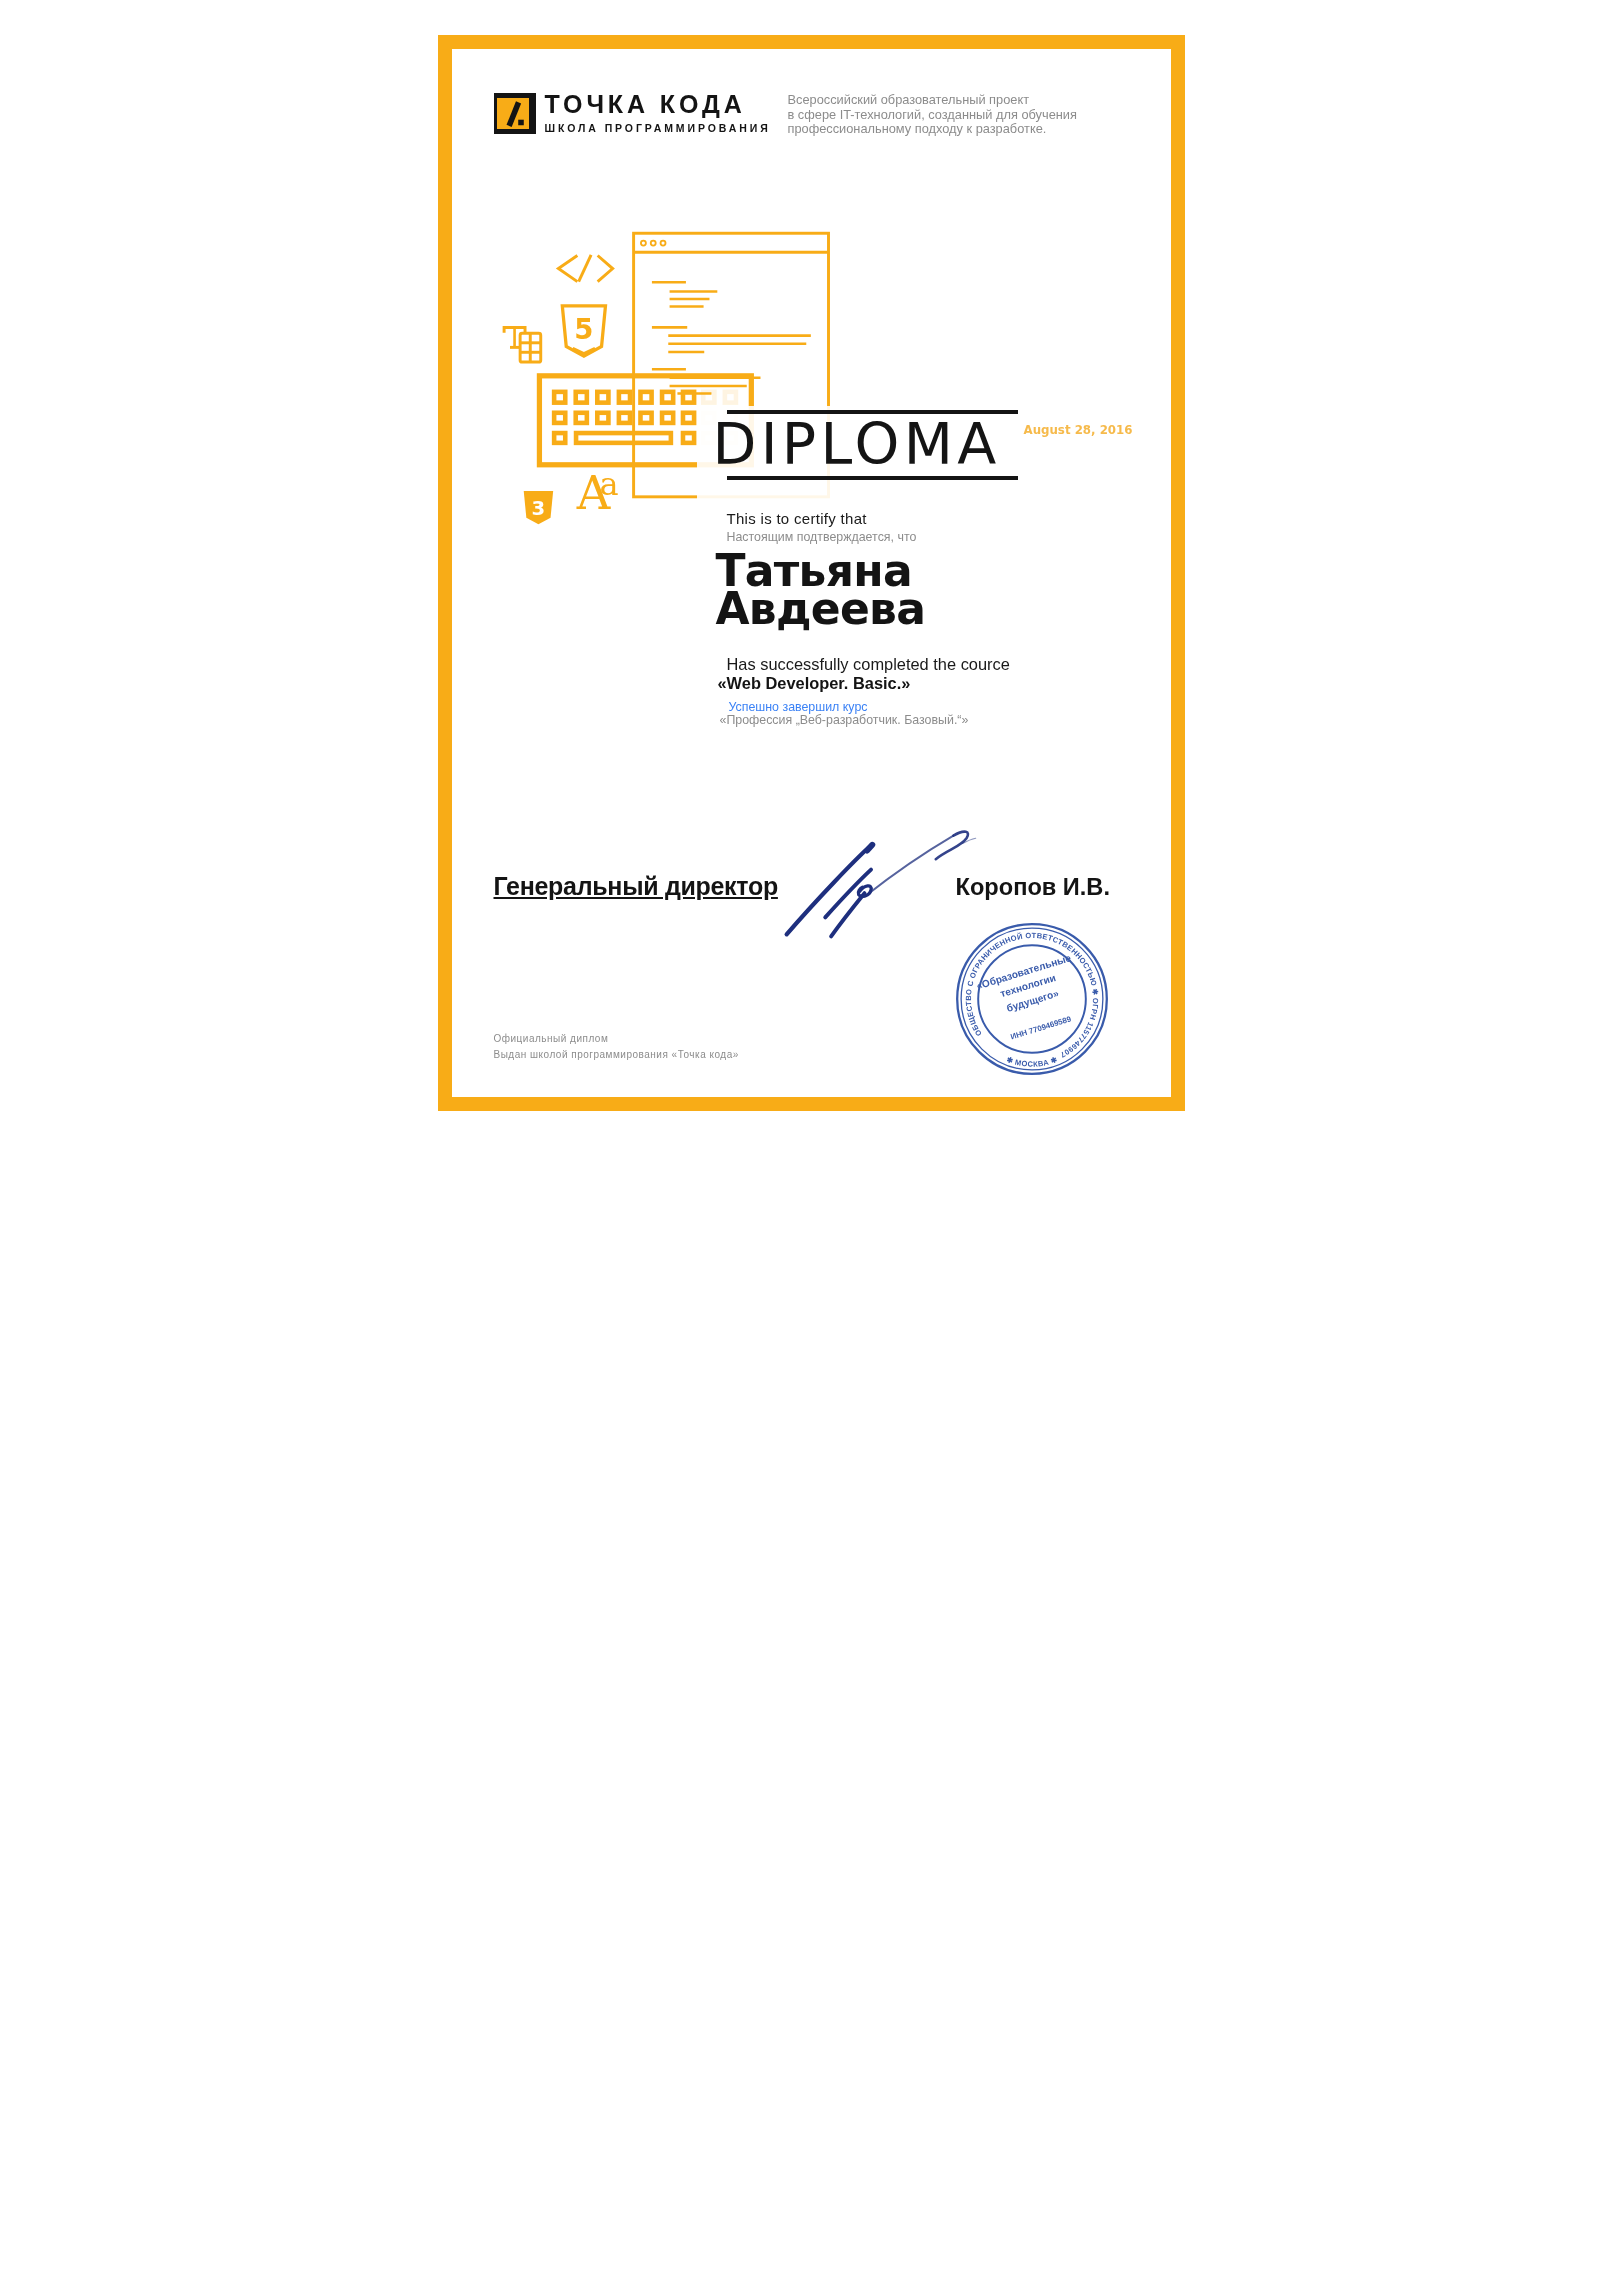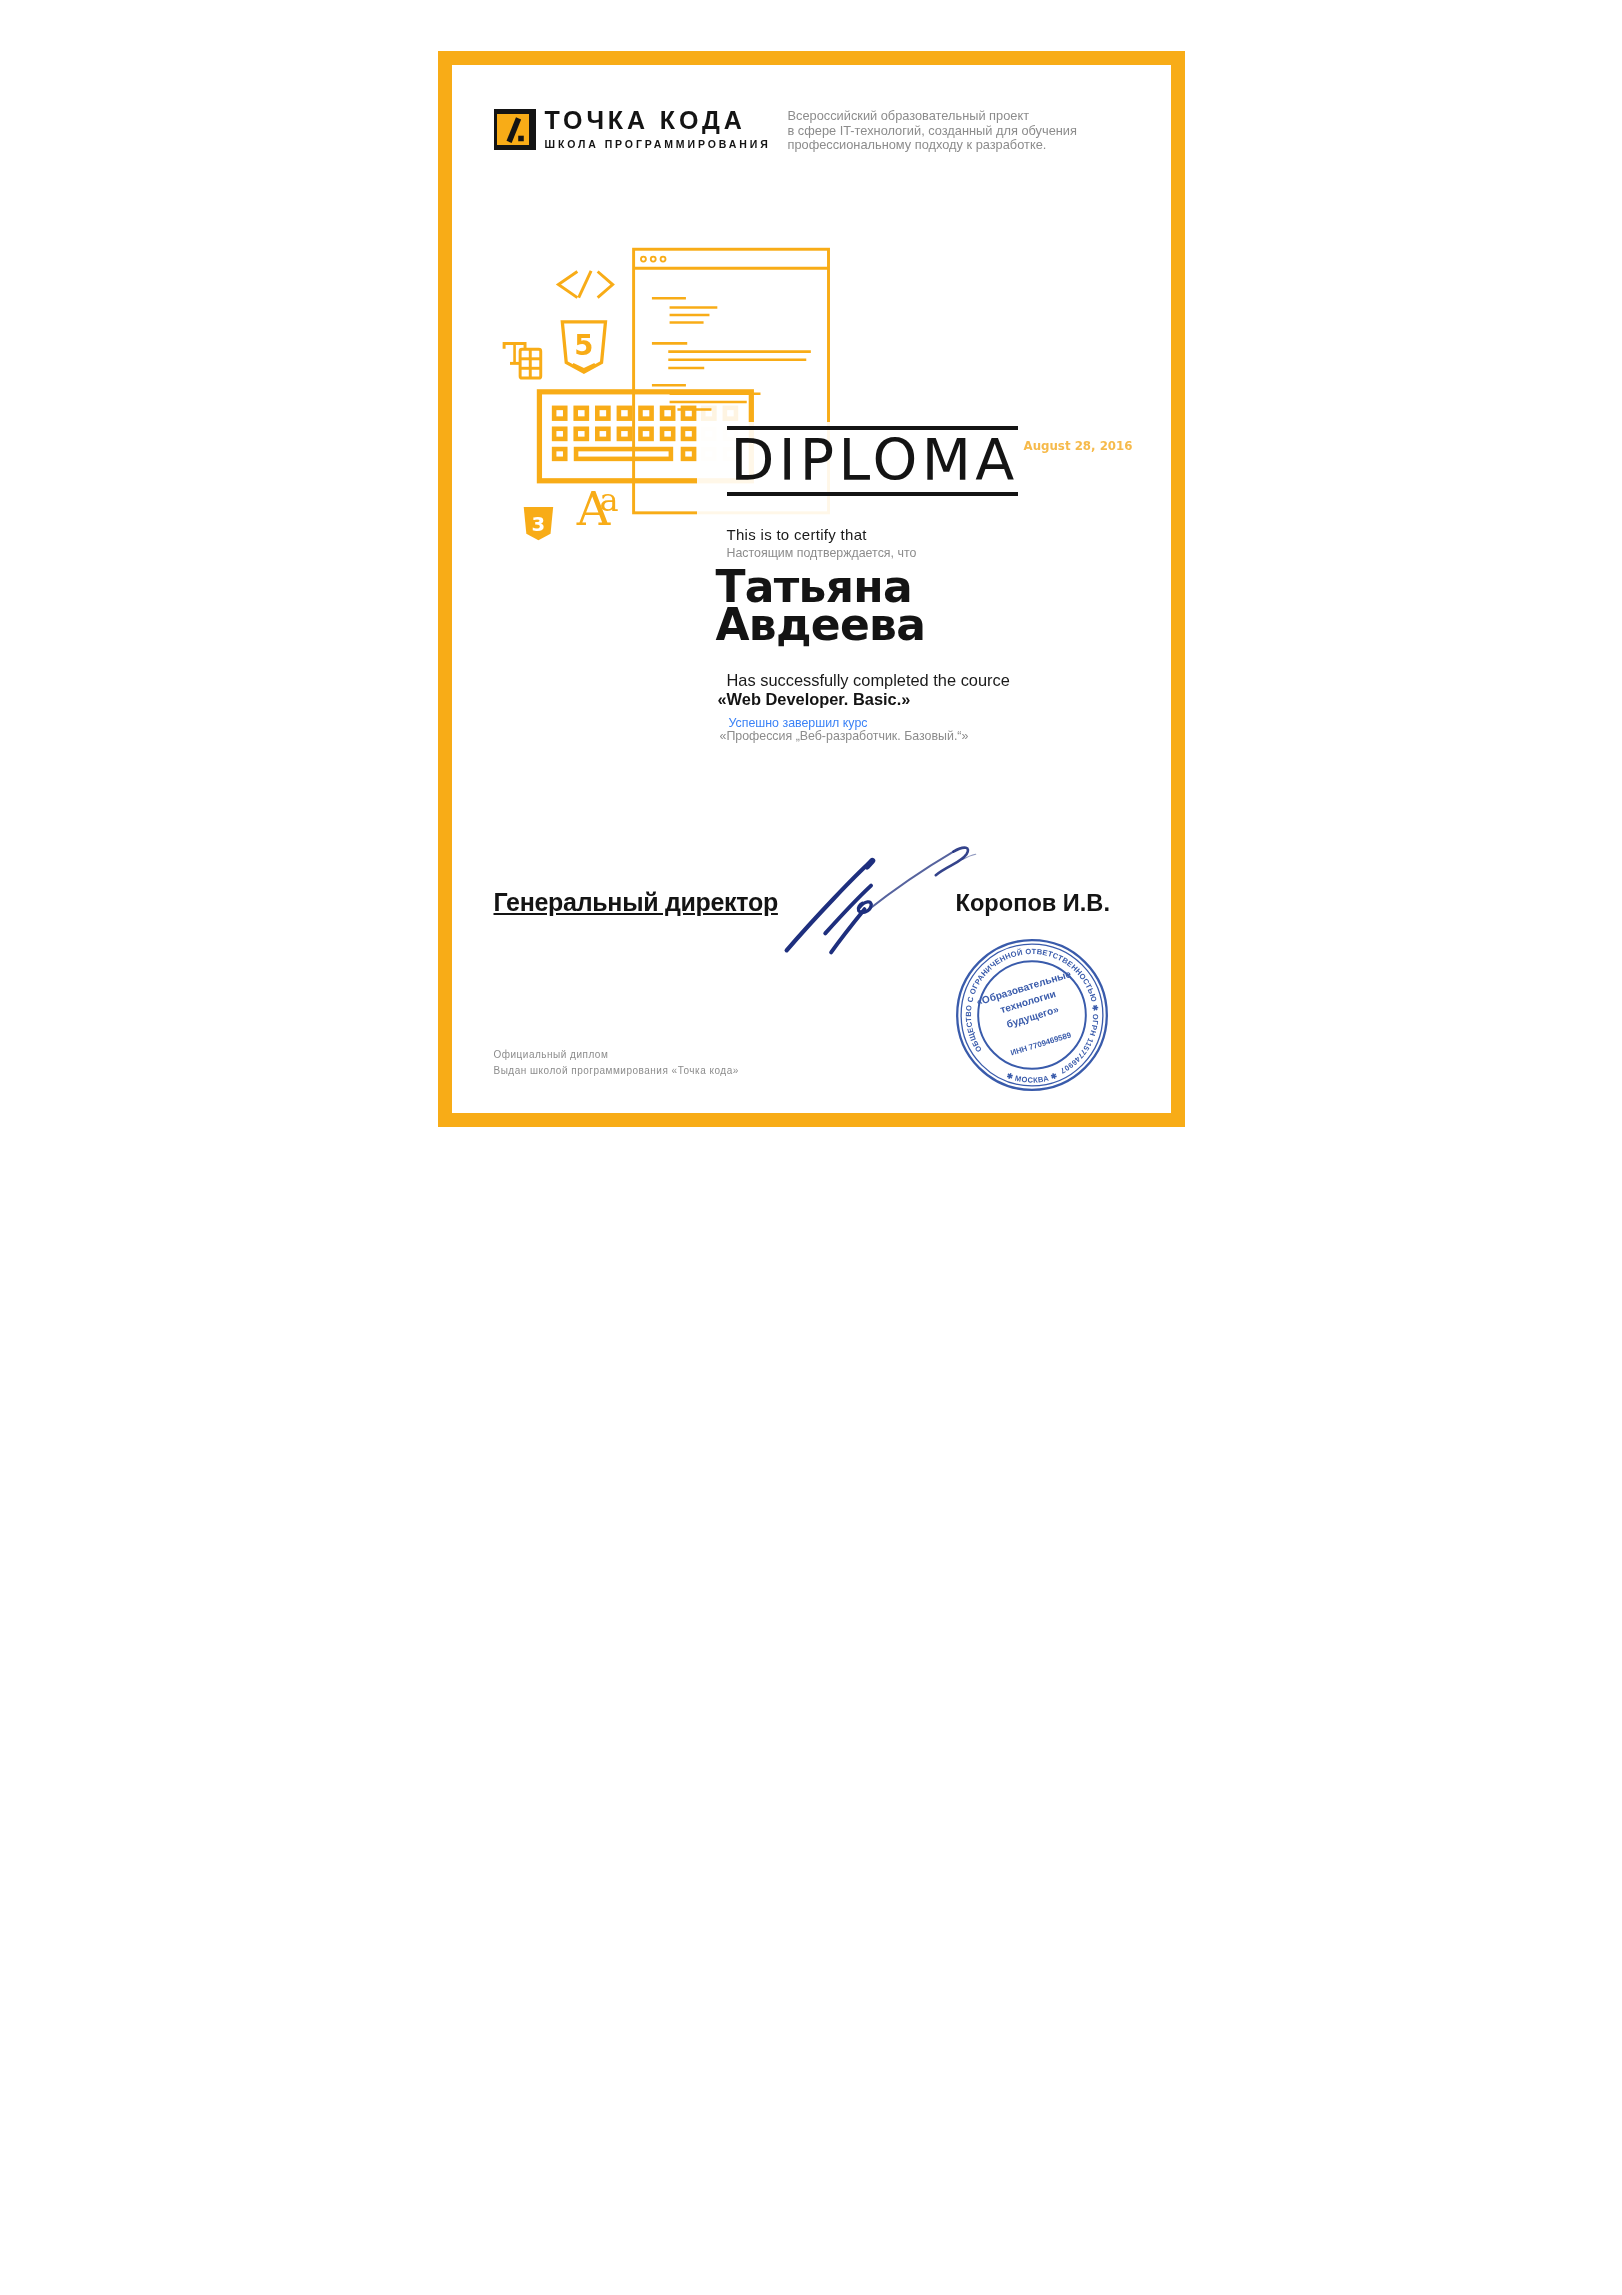--- a/index.html
+++ b/index.html
@@ -1,16 +1,16 @@
 <!DOCTYPE html>
 <html style="font-size:10.5px"><head>
 <meta charset="utf-8">
 <style>
   html,body{margin:0;padding:0;background:#ffffff;}
-  .page{position:relative;width:811px;height:1148px;margin:16px auto;background:#fff;
+  .page{position:relative;width:811px;height:1148px;margin:0 auto;background:#fff;
         font-family:"Liberation Sans",sans-serif;overflow:hidden;}
   .abs{position:absolute;}
   
   .frame{left:32px;top:35px;width:747px;height:1076px;border:14.4px solid #F8AC17;
          box-sizing:border-box;z-index:1;}
   
   .logo-mark{left:88px;top:93px;width:42px;height:41px;background:#141414;z-index:3;}
   .logo-inner{position:absolute;left:3.9px;top:5.2px;width:32px;height:31px;background:#F8AC17;}
   .logo-title{left:139px;top:90px;font-size:25px;font-weight:700;color:#141414;
               letter-spacing:3.9px;z-index:3;white-space:nowrap;}
@@ -18,21 +18,21 @@
                  letter-spacing:2.9px;z-index:3;white-space:nowrap;}
   
   .intro{left:382px;top:93px;font-size:12.8px;line-height:14.7px;color:#8C8C8C;z-index:3;}
   
   .illu{left:0;top:0;width:811px;height:1148px;z-index:2;pointer-events:none;}
   .wash{left:291px;top:406px;width:340px;height:103px;background:rgba(255,255,255,0.9);z-index:2;}
   
   .rule{left:321px;width:291px;height:3.6px;background:#141414;z-index:3;}
   .rule-top{top:410px;}
   .rule-bottom{top:476px;}
-  .diploma-title{left:325px;top:411px;font-family:"DejaVu Sans",sans-serif;font-size:57px;
+  .diploma-title{left:307px;top:411px;font-family:"DejaVu Sans",sans-serif;font-size:57px;
                  font-weight:400;letter-spacing:4.3px;color:#141414;z-index:3;white-space:nowrap;}
   .diploma-date{left:618px;top:423px;font-family:"DejaVu Sans",sans-serif;font-size:11.8px;
                 font-weight:700;color:#F6BA4B;z-index:3;white-space:nowrap;}
   
   .certify-en{left:321px;top:510px;font-size:15px;color:#1a1a1a;letter-spacing:0.3px;z-index:3;}
   .certify-ru{left:321px;top:530px;font-size:12.4px;color:#8C8C8C;z-index:3;}
   .recipient{left:310px;top:552px;font-family:"DejaVu Sans",sans-serif;font-size:44px;
              font-weight:700;line-height:38px;color:#141414;letter-spacing:-0.7px;z-index:3;}
   .course-en{left:321px;top:655px;font-size:16.4px;color:#1a1a1a;z-index:3;}
   .course-title{left:312px;top:674px;font-size:16.4px;font-weight:700;color:#141414;z-index:3;}

